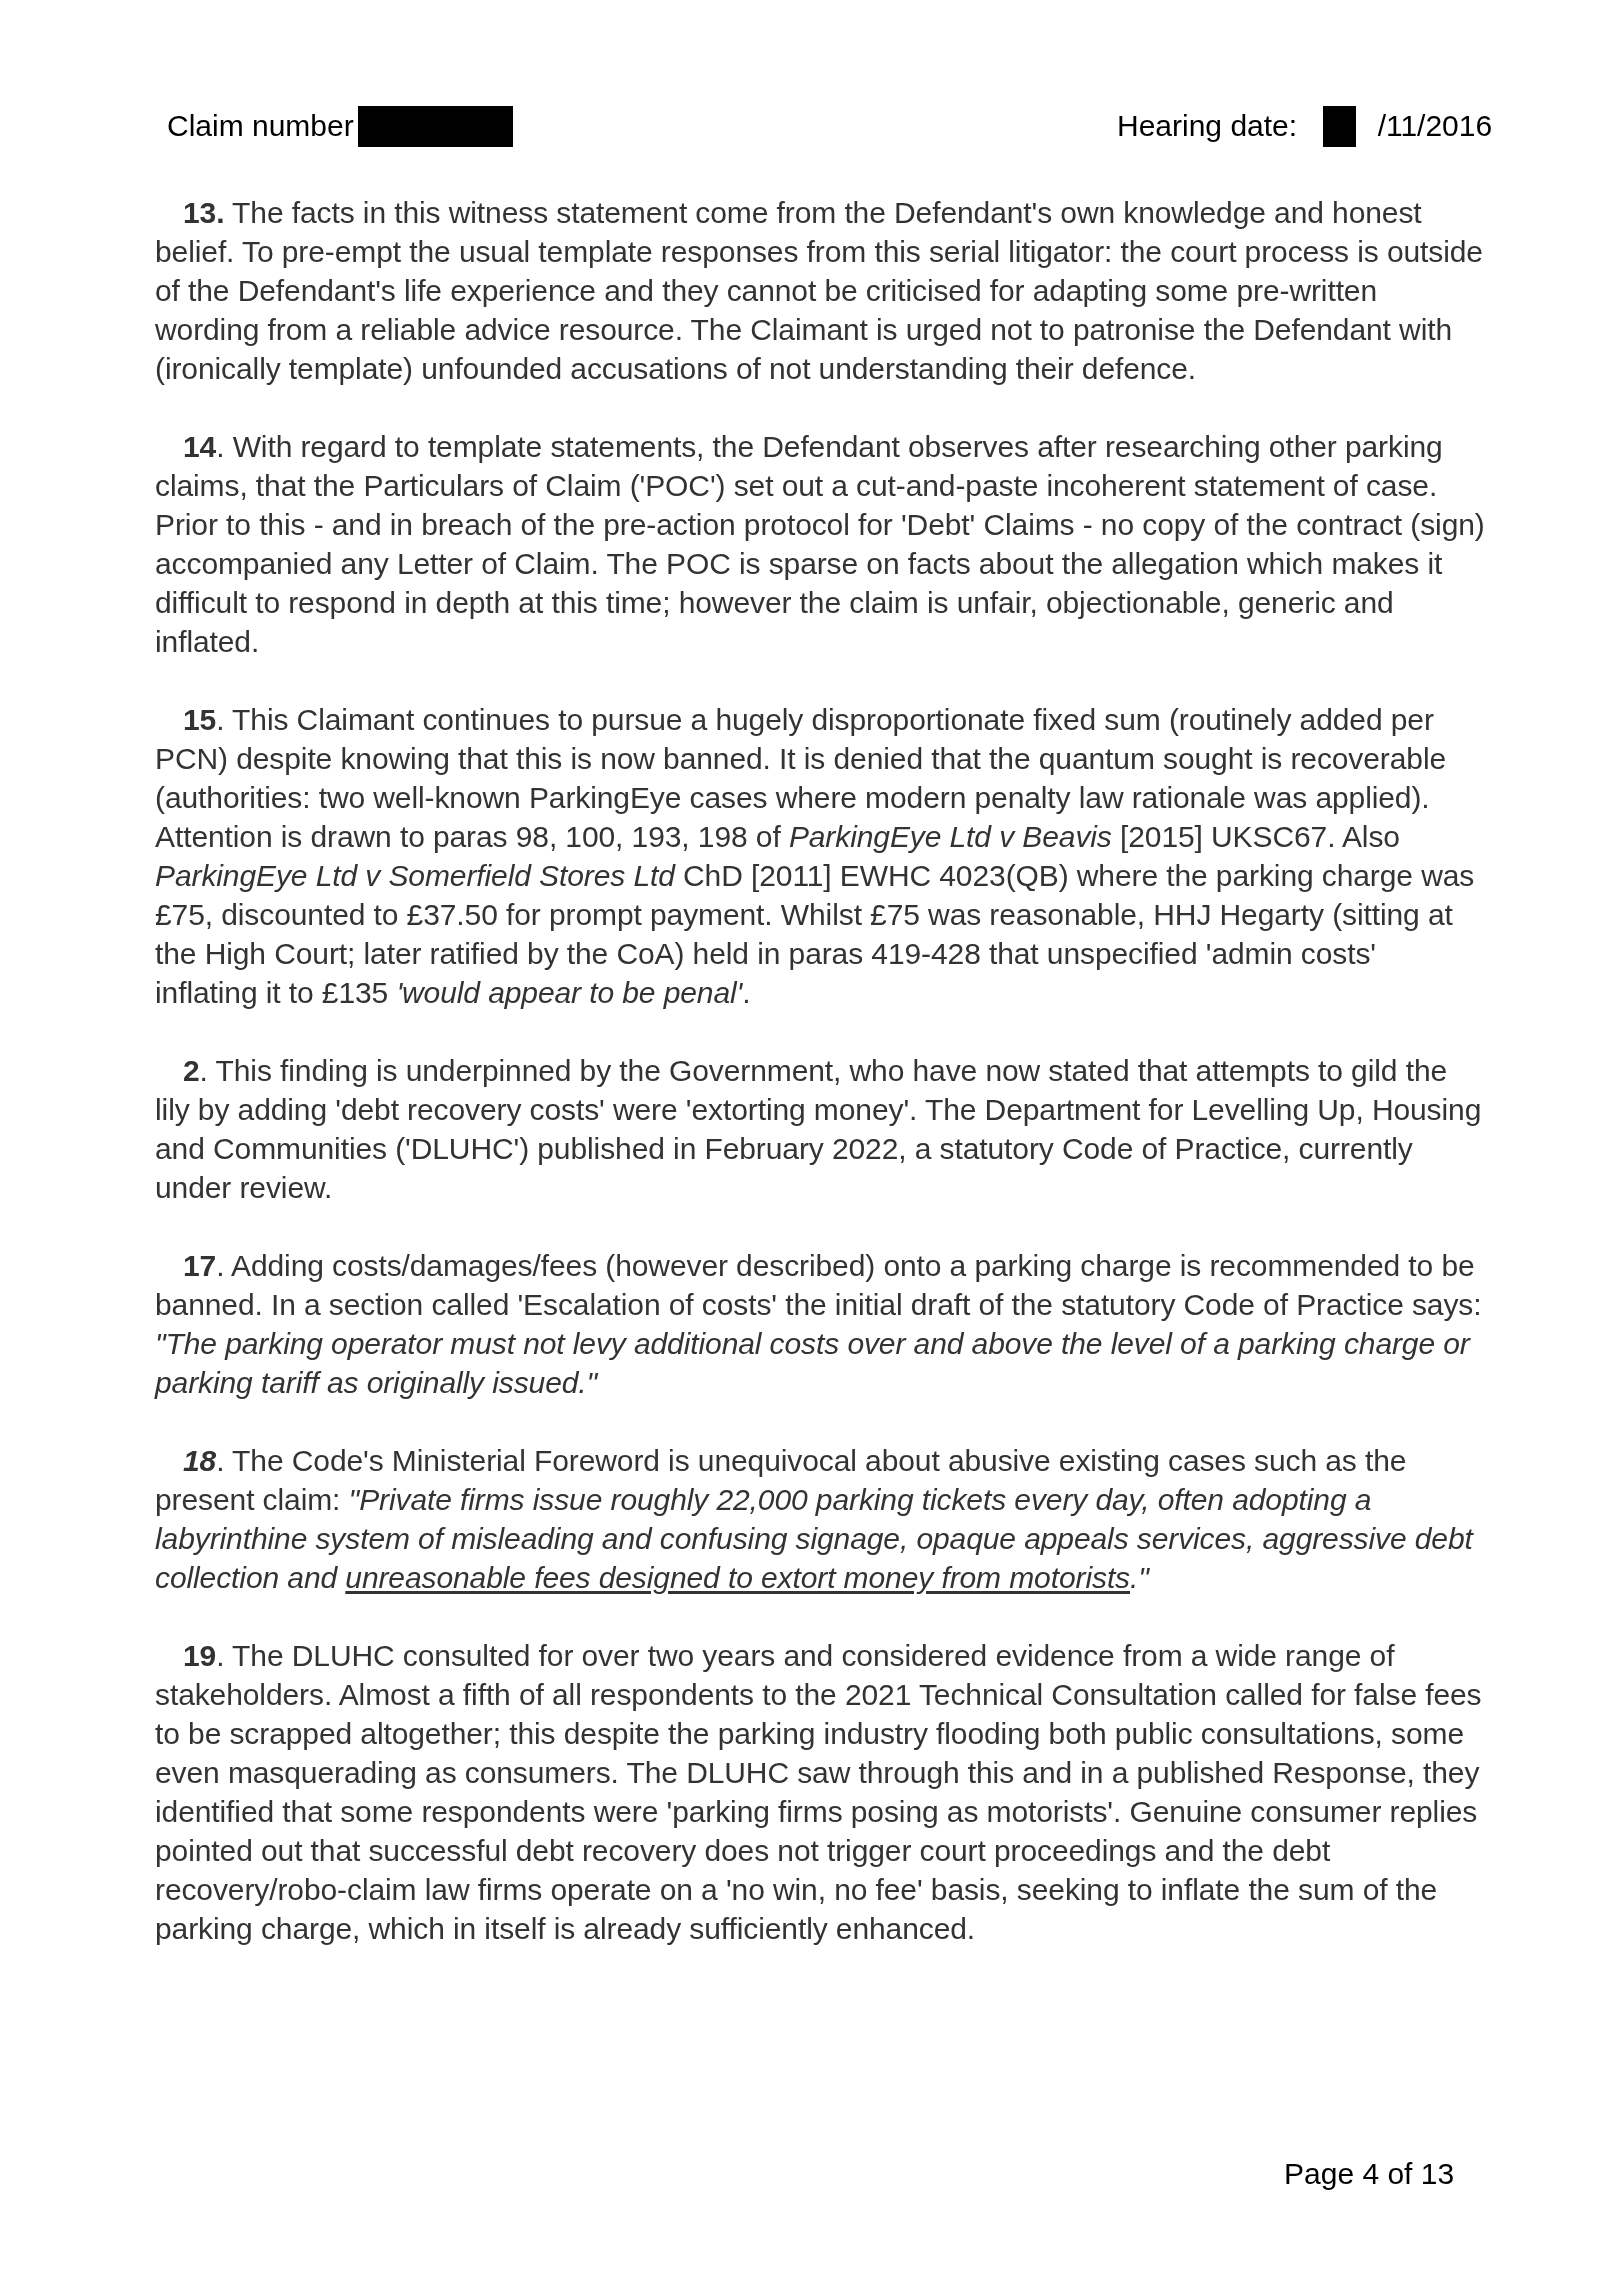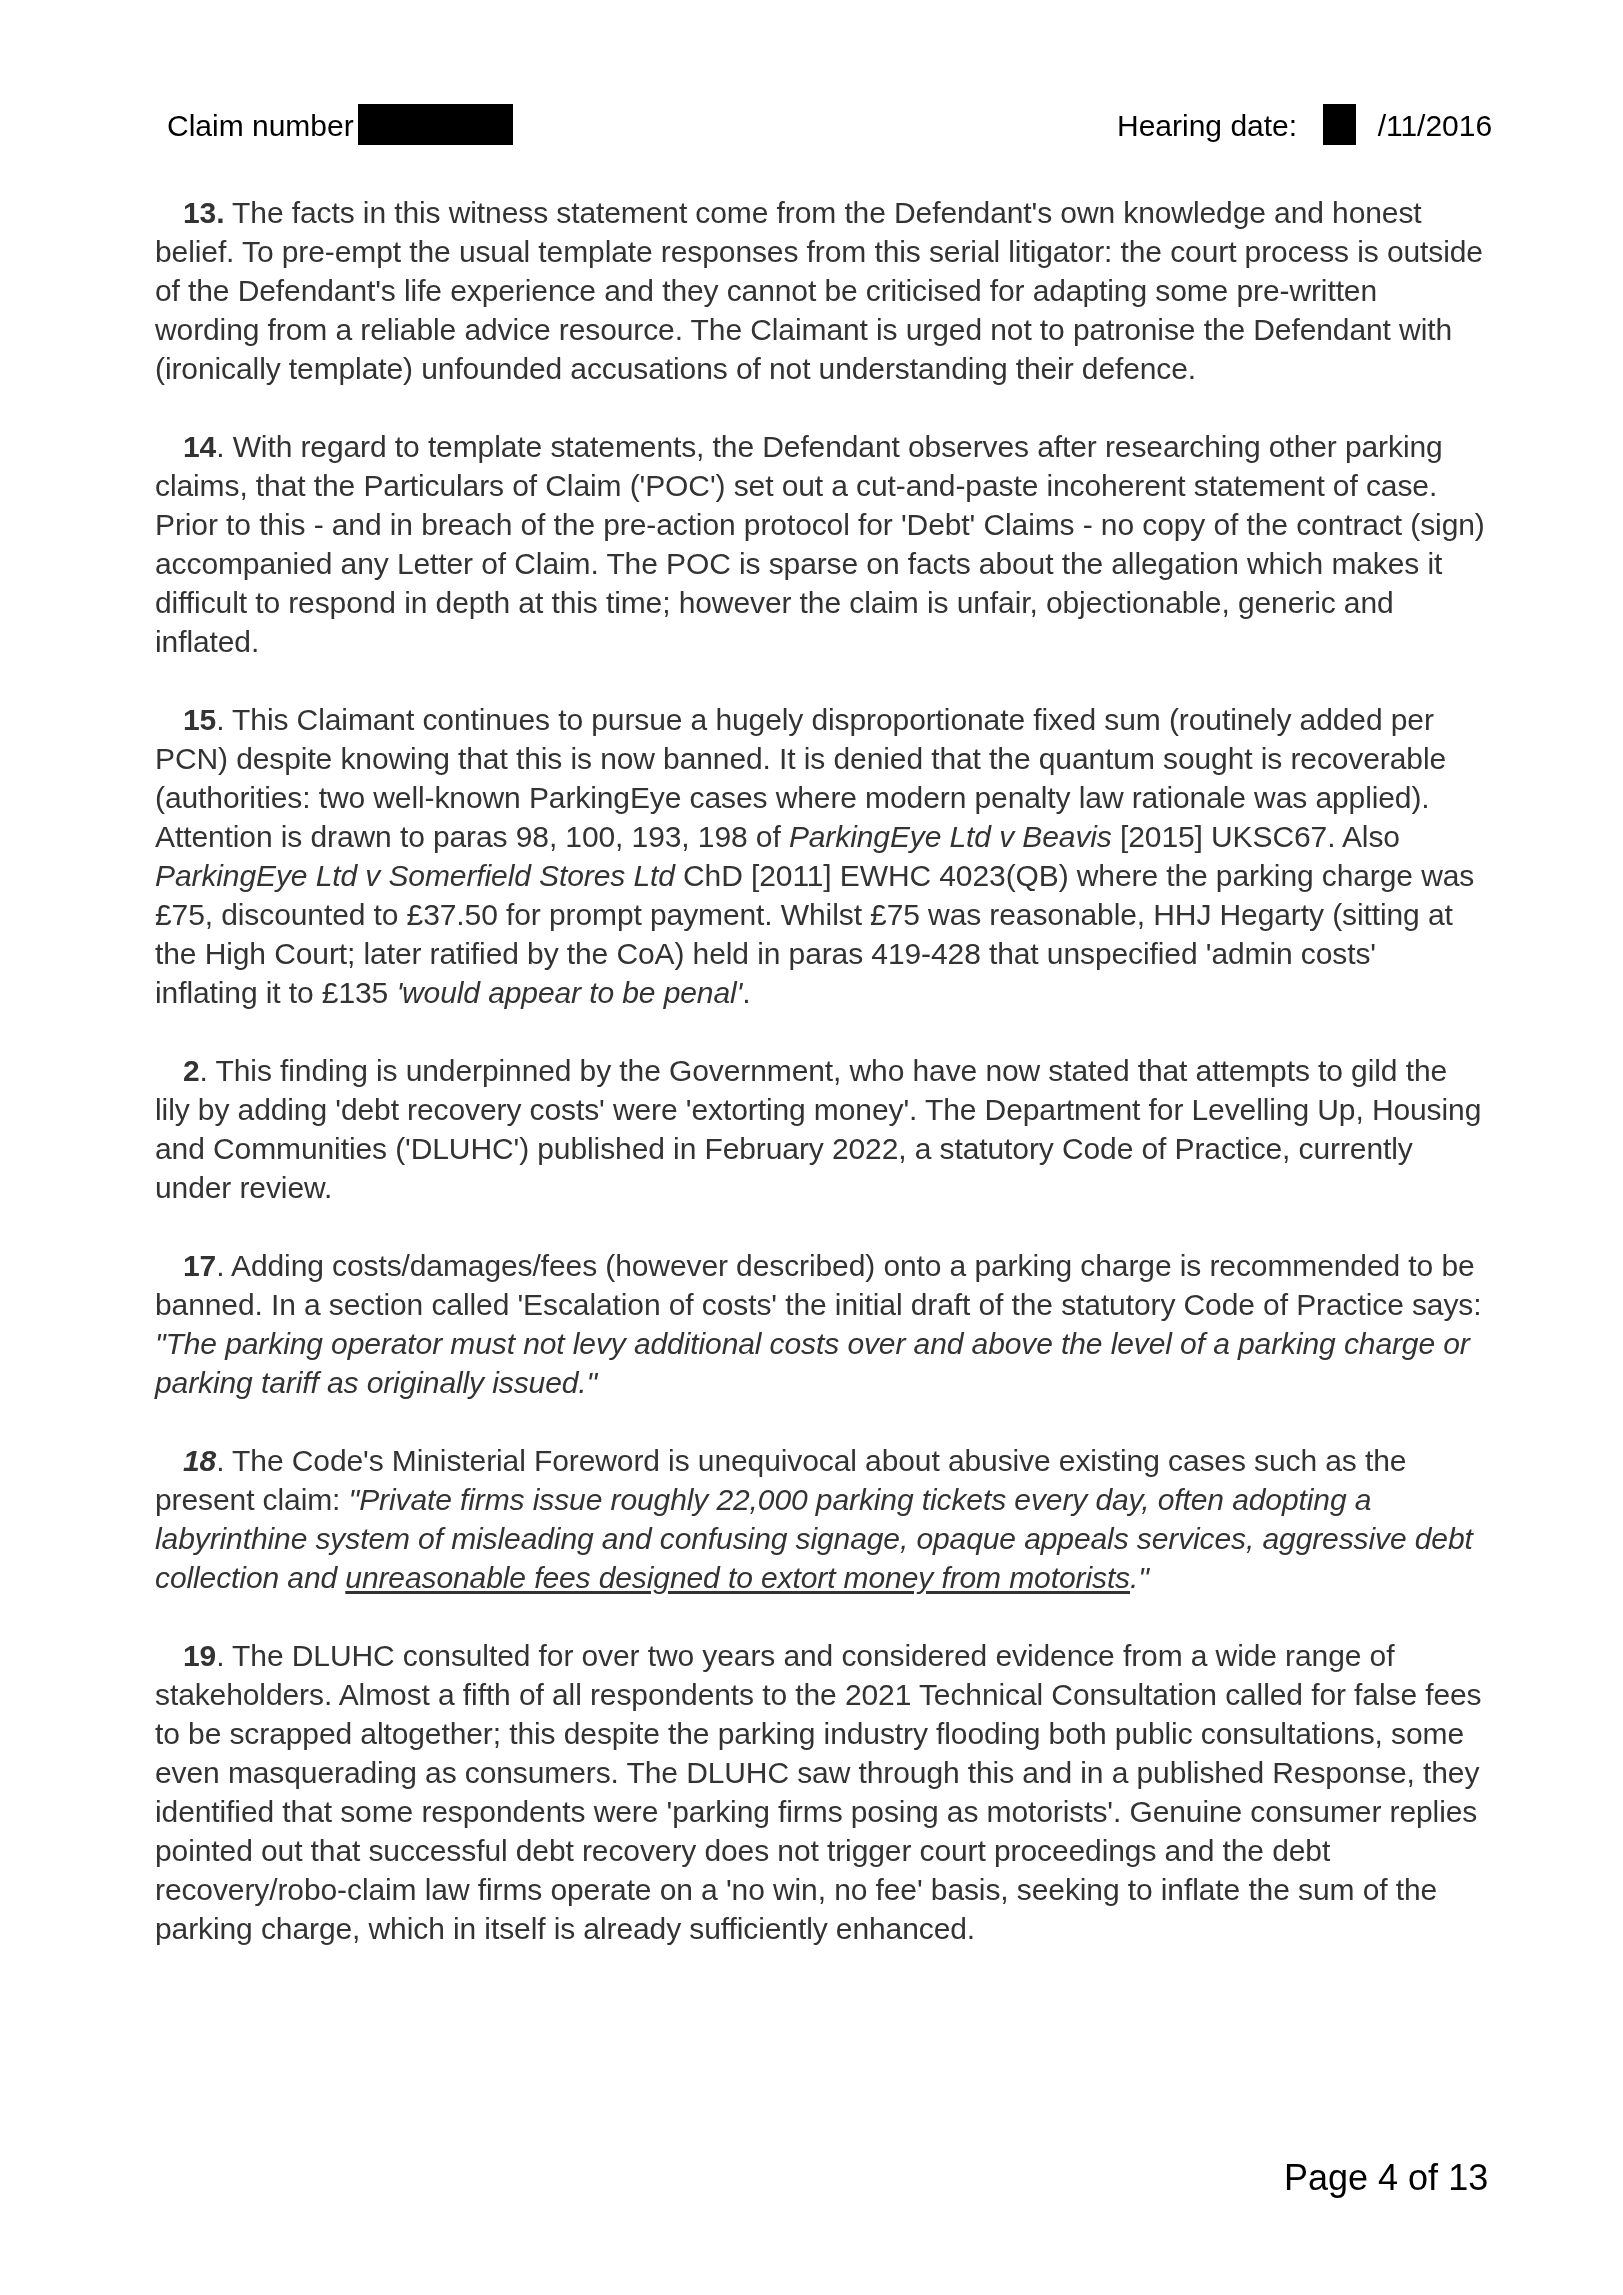--- a/index.html
+++ b/index.html
@@ -23,21 +23,21 @@
       font-size: 30px;
       color: #000;
     }
     .header .seg {
       position: absolute;
       top: 0;
       height: 43px;
       line-height: 43px;
       white-space: nowrap;
       display: flex;
-      align-items: flex-start;
+      align-items: flex-end;
     }
     .redact {
       display: inline-block;
       background: #000;
       height: 41px;
       vertical-align: middle;
     }
     .seg-claim { left: 167px; }
     .seg-claim .redact { width: 155px; margin-left: 4.5px; }
     .seg-def { left: 601px; }
@@ -65,21 +65,21 @@
     .para .num.italic {
       font-style: italic;
     }
     .para em { font-style: italic; }
     .para u { text-decoration: underline; text-underline-offset: 3px; }
 
     .footer {
       position: absolute;
       top: 2157px;
       left: 1284px;
-      font-size: 36px;
+      font-size: 30px;
       color: #000;
       white-space: nowrap;
     }
   </style>
 </head>
 <body>
 
 <div class="header">
   <div class="seg seg-claim">
     <span>Claim number</span>

